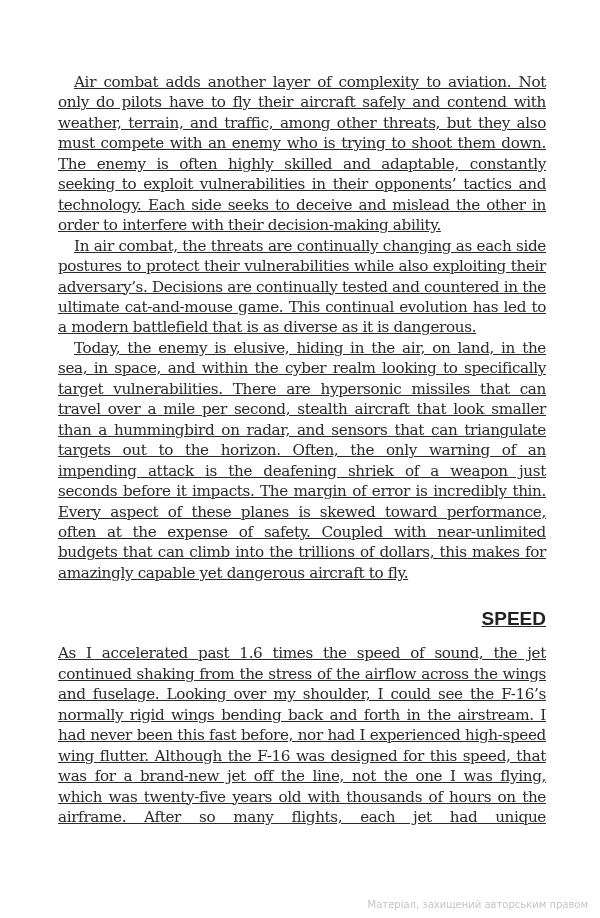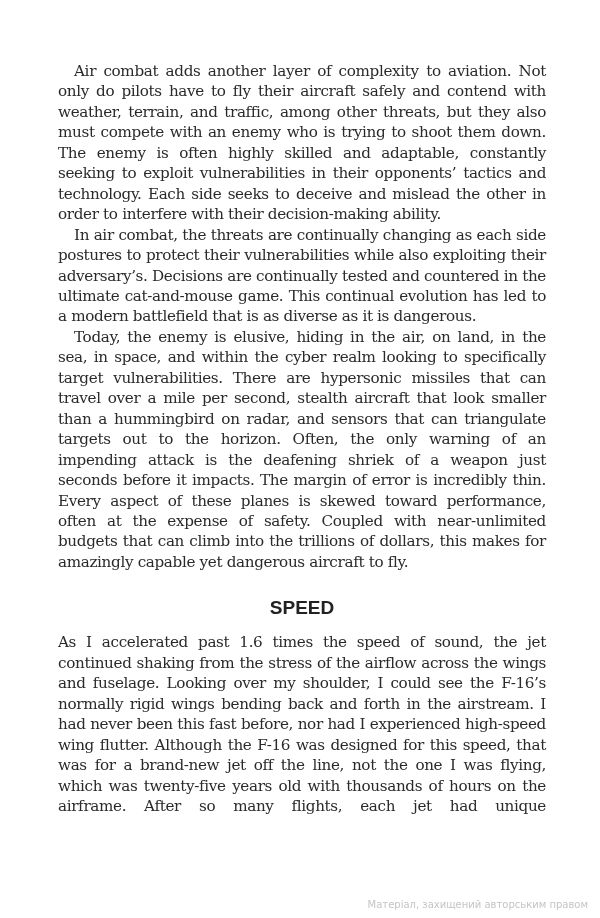--- a/index.html
+++ b/index.html
@@ -1,27 +1,28 @@
 <!DOCTYPE html>
 <html><head>
 <meta charset="utf-8">
 <style>
   html, body { margin: 0; padding: 0; background: #ffffff; }
   body { width: 600px; height: 918px; position: relative; overflow: hidden; }
   .page {
-    position: absolute; left: 58px; top: 61px; width: 488px;
+    position: absolute; left: 58px; top: 72px; width: 488px;
     font-family: "DejaVu Serif", "Liberation Serif", serif;
     font-size: 15.2px; line-height: 20.45px; color: #2a2a2a;
     letter-spacing: -0.35px;
+    text-decoration: underline;
   }
   .para { margin: 0; text-align: justify; text-indent: 16px; }
   .para.noindent { text-indent: 0; }
   .heading {
     font-family: "Liberation Sans", "DejaVu Sans", sans-serif;
-    font-weight: bold; font-size: 19px; text-align: center;
+    font-weight: bold; font-size: 19px; text-align: right;
     margin: 24px 0 12px 0; color: #222; letter-spacing: 0;
     line-height: 24px;
   }
   .watermark {
     position: absolute; right: 12px; bottom: 8px;
     font-family: "DejaVu Sans", sans-serif; font-size: 10px; color: #c4c4c4;
   }
 </style>
 </head>
 <body>

